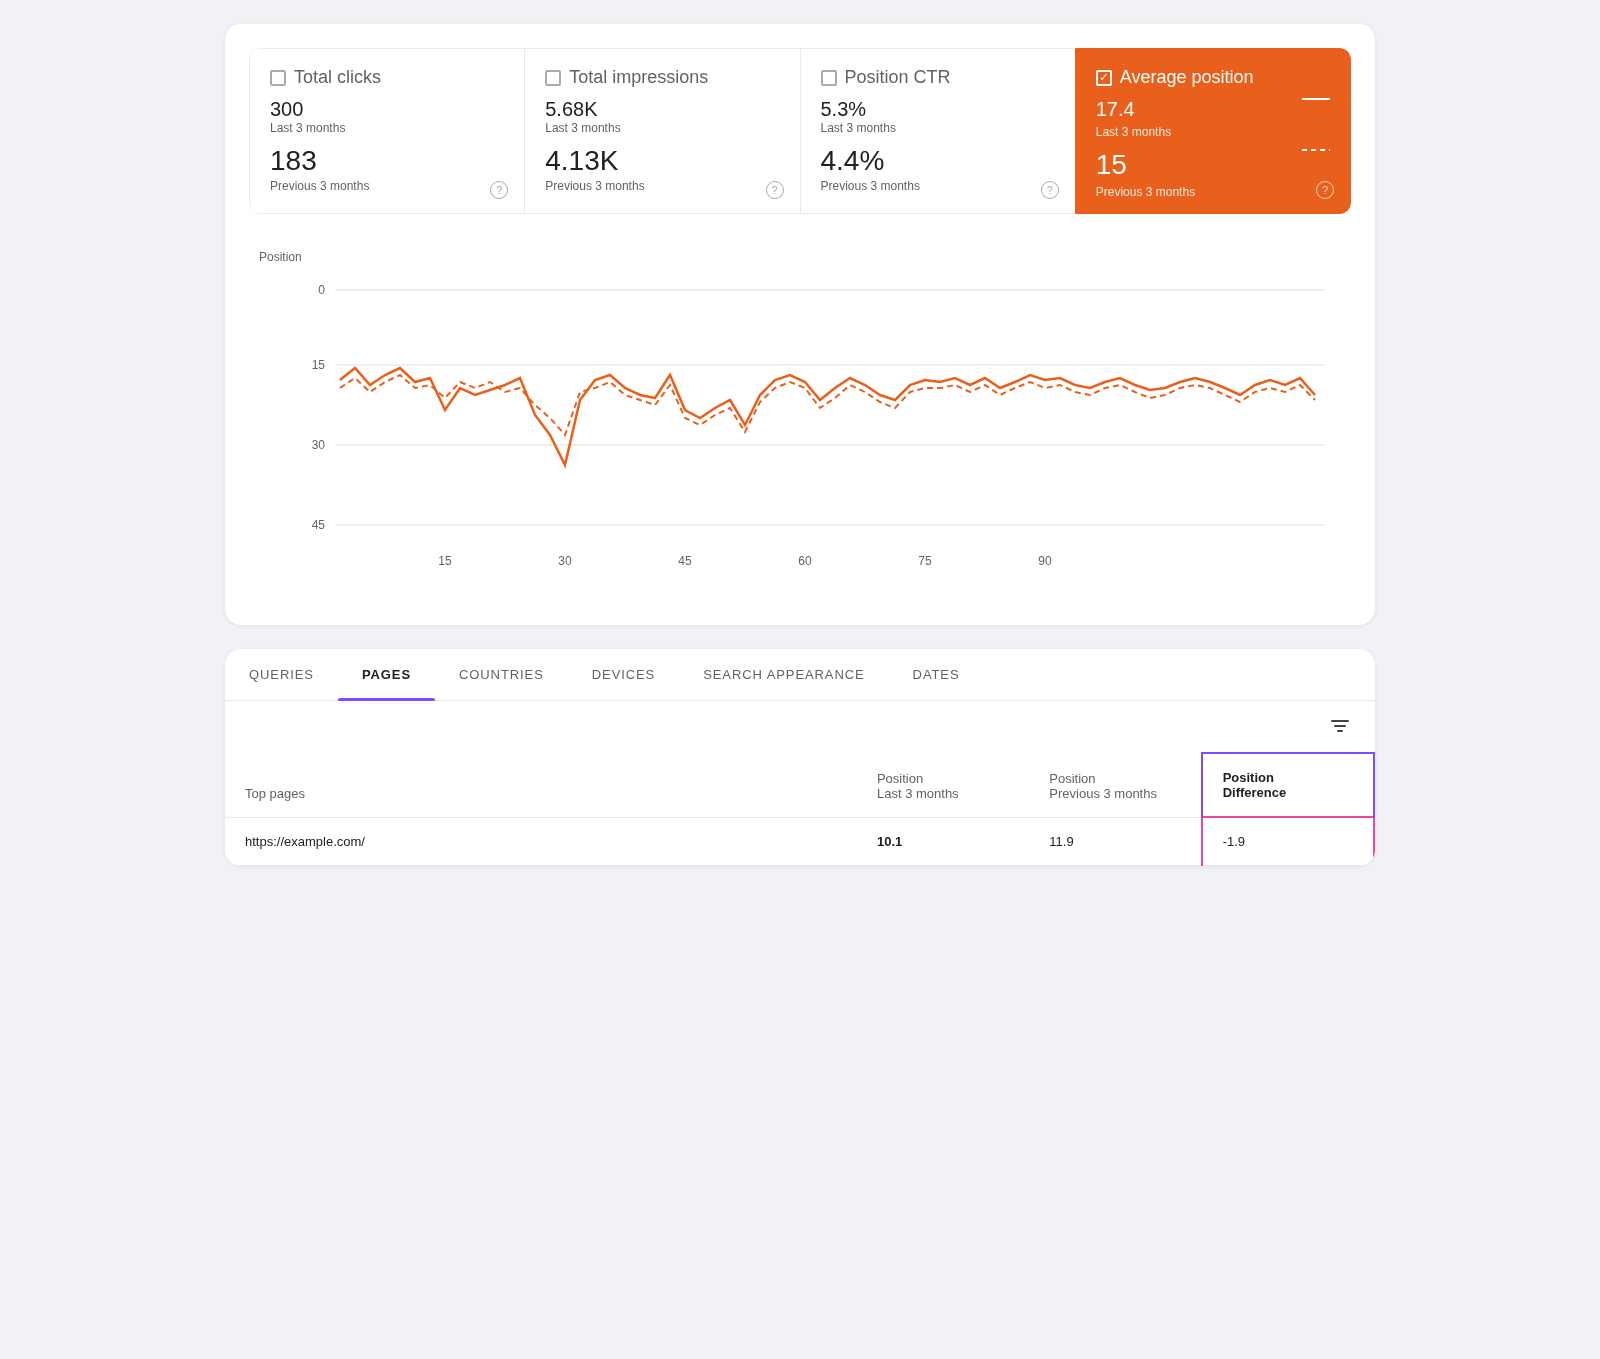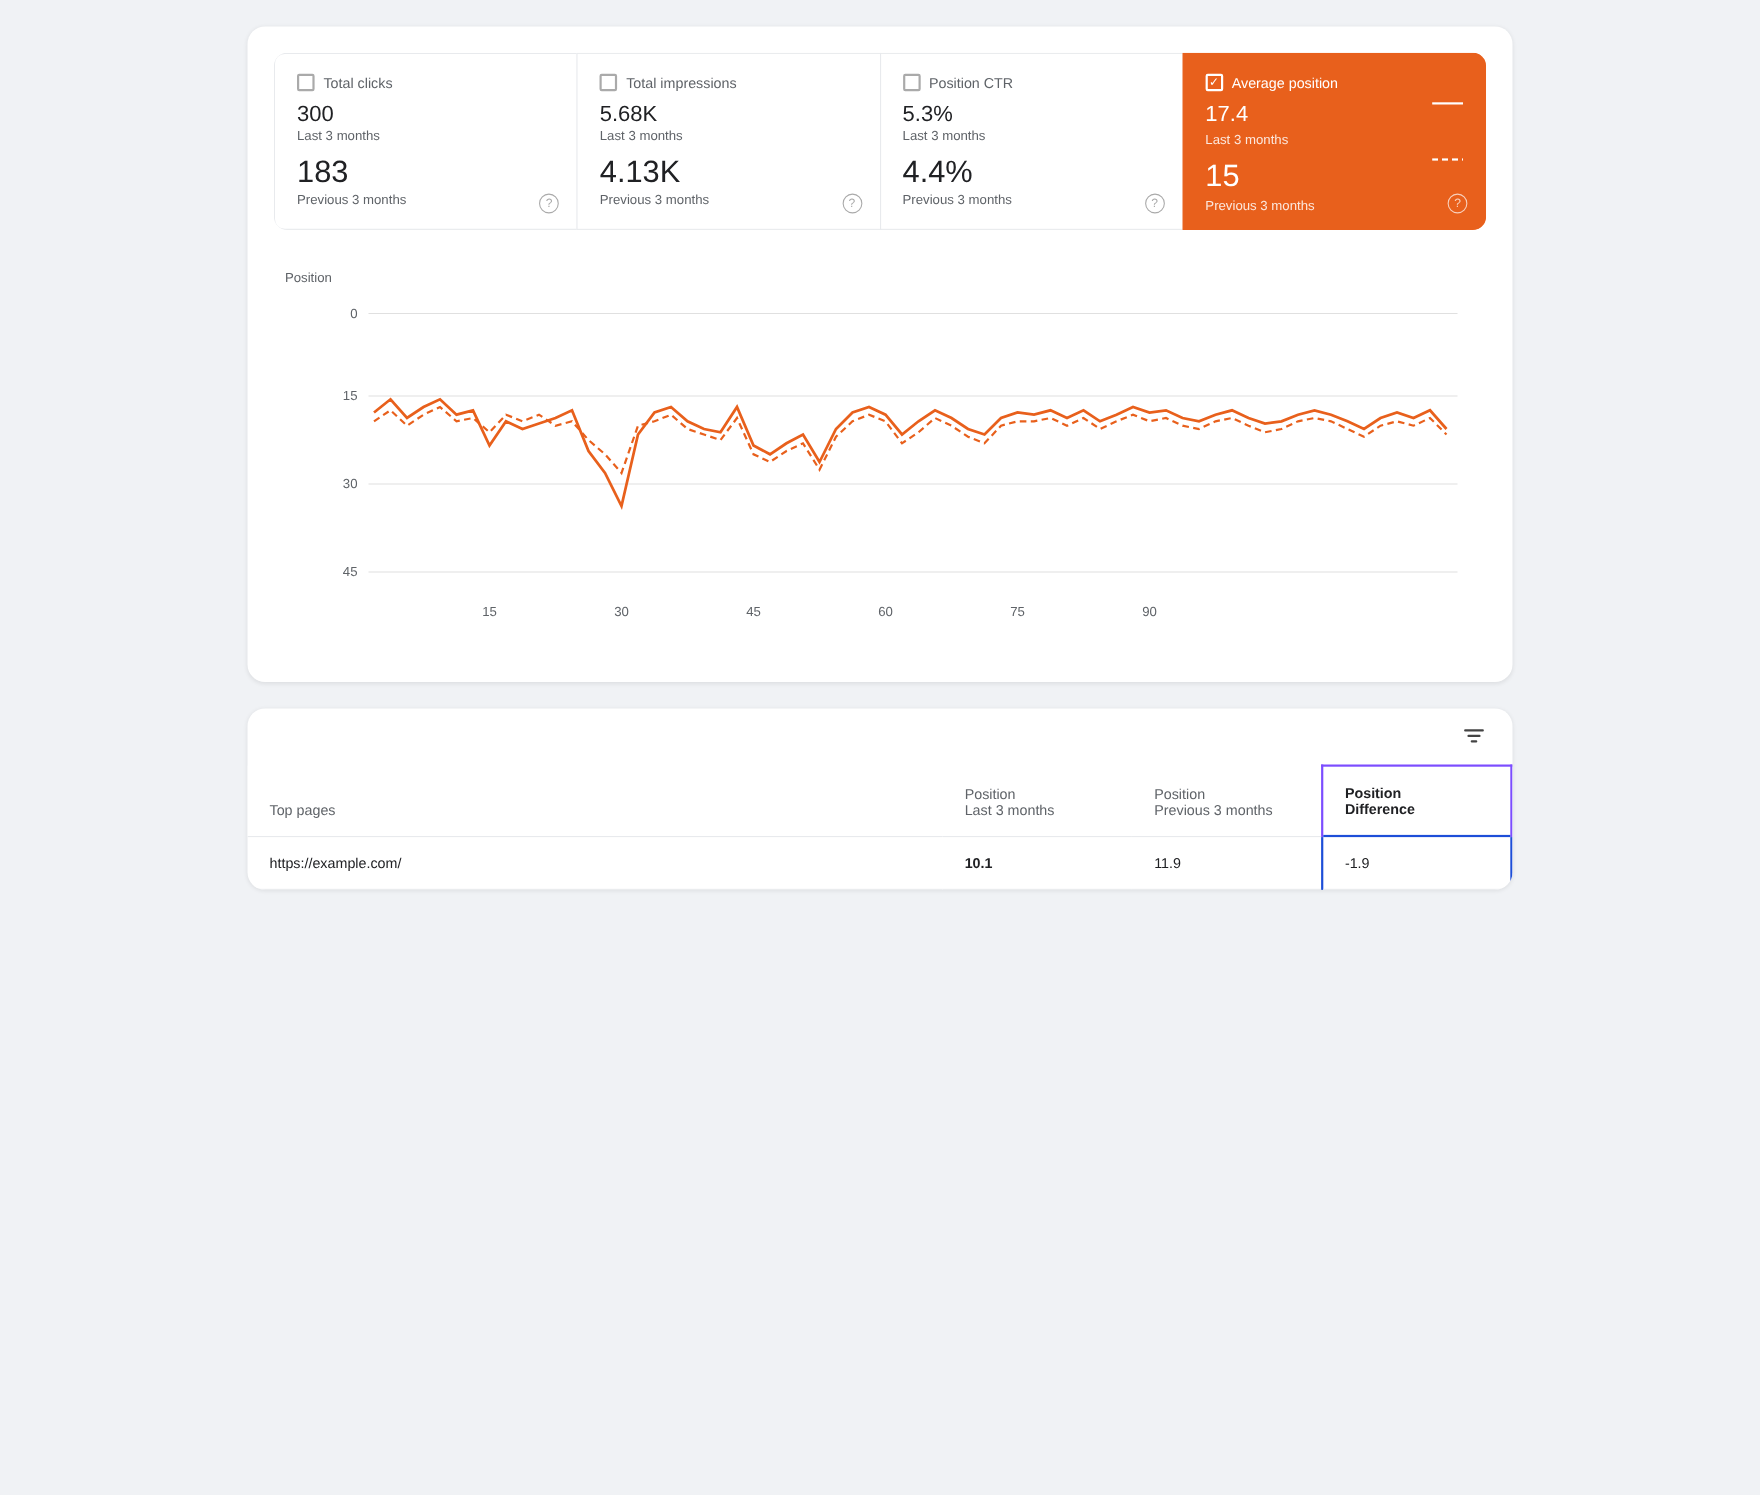--- a/index.html
+++ b/index.html
@@ -70,21 +70,21 @@
     .metric-card.active .metric-checkbox {
       border-color: #fff;
       background: transparent;
     }
     .checkmark {
       color: #fff;
       font-size: 11px;
       line-height: 1;
     }
     .metric-title {
-      font-size: 13px;
+      font-size: 18px;
       color: #5f6368;
     }
     .metric-card.active .metric-title {
       color: #fff;
     }
     .metric-value-row {
       display: flex;
       align-items: flex-start;
       justify-content: space-between;
       margin-bottom: 4px;
@@ -224,21 +224,21 @@
     .data-table th {
       color: #5f6368;
       font-weight: 400;
       background: #fff;
       vertical-align: bottom;
     }
     .data-table td {
       color: #202124;
     }
     .col-position-diff {
-      border: 2px solid #1d4ed8;
+      border: 2px solid #ec4899;
       border-radius: 0;
     }
     .col-position-diff-header {
       border: 2px solid #7c4dff;
       border-bottom: 2px solid #7c4dff;
       background: #fff;
       font-weight: 600 !important;
       color: #202124 !important;
     }
     .text-orange {
@@ -365,20 +365,41 @@
           <polyline points="65,110 80,98 95,115 110,105 125,98 140,112 155,108 170,140 185,118 200,125 215,120 230,115 245,108 260,145 275,165 290,195 305,130 320,110 335,105 350,118 365,125 380,128 395,105 410,140 425,148 440,138 455,130 470,155 485,125 500,110 515,105 530,112 545,130 560,118 575,108 590,115 605,125 620,130 635,115 650,110 665,112 680,108 695,115 710,108 725,118 740,112 755,105 770,110 785,108 800,115 815,118 830,112 845,108 860,115 875,120 890,118 905,112 920,108 935,112 950,118 965,125 980,115 995,110 1010,115 1025,108 1040,125" fill="none" stroke="#e8601c" stroke-width="2.5"></polyline>
 
           <polyline points="65,118 80,108 95,122 110,112 125,105 140,118 155,115 170,128 185,112 200,118 215,112 230,122 245,118 260,135 275,148 290,165 305,122 320,118 335,112 350,125 365,130 380,135 395,115 410,148 425,155 440,145 455,138 470,162 485,132 500,118 515,112 530,118 545,138 560,128 575,115 590,122 605,132 620,138 635,122 650,118 665,118 680,115 695,122 710,115 725,125 740,118 755,112 770,118 785,115 800,122 815,125 830,118 845,115 860,122 875,128 890,125 905,118 920,115 935,118 950,125 965,132 980,122 995,118 1010,122 1025,115 1040,130" fill="none" stroke="#e8601c" stroke-width="2" stroke-dasharray="6,4"></polyline>
         </svg>
       </div>
     </div>
   </div>
 
   <div class="tabs-card">
 
+    <div class="tabs-row">
+      <div class="tab-item">
+        <span>QUERIES</span>
+      </div>
+      <div class="tab-item active">
+        <span>PAGES</span>
+        <div class="tab-underline"></div>
+      </div>
+      <div class="tab-item">
+        <span>COUNTRIES</span>
+      </div>
+      <div class="tab-item">
+        <span>DEVICES</span>
+      </div>
+      <div class="tab-item">
+        <span>SEARCH APPEARANCE</span>
+      </div>
+      <div class="tab-item">
+        <span>DATES</span>
+      </div>
+    </div>
 
     <div class="table-toolbar">
       <div class="filter-icon">
         <svg width="22" height="22" viewBox="0 0 22 22" fill="none" xmlns="http://www.w3.org/2000/svg">
           <rect x="2" y="5" width="18" height="2" rx="1" fill="#444"></rect>
           <rect x="5" y="10" width="12" height="2" rx="1" fill="#444"></rect>
           <rect x="8" y="15" width="6" height="2" rx="1" fill="#444"></rect>
         </svg>
       </div>
     </div>

